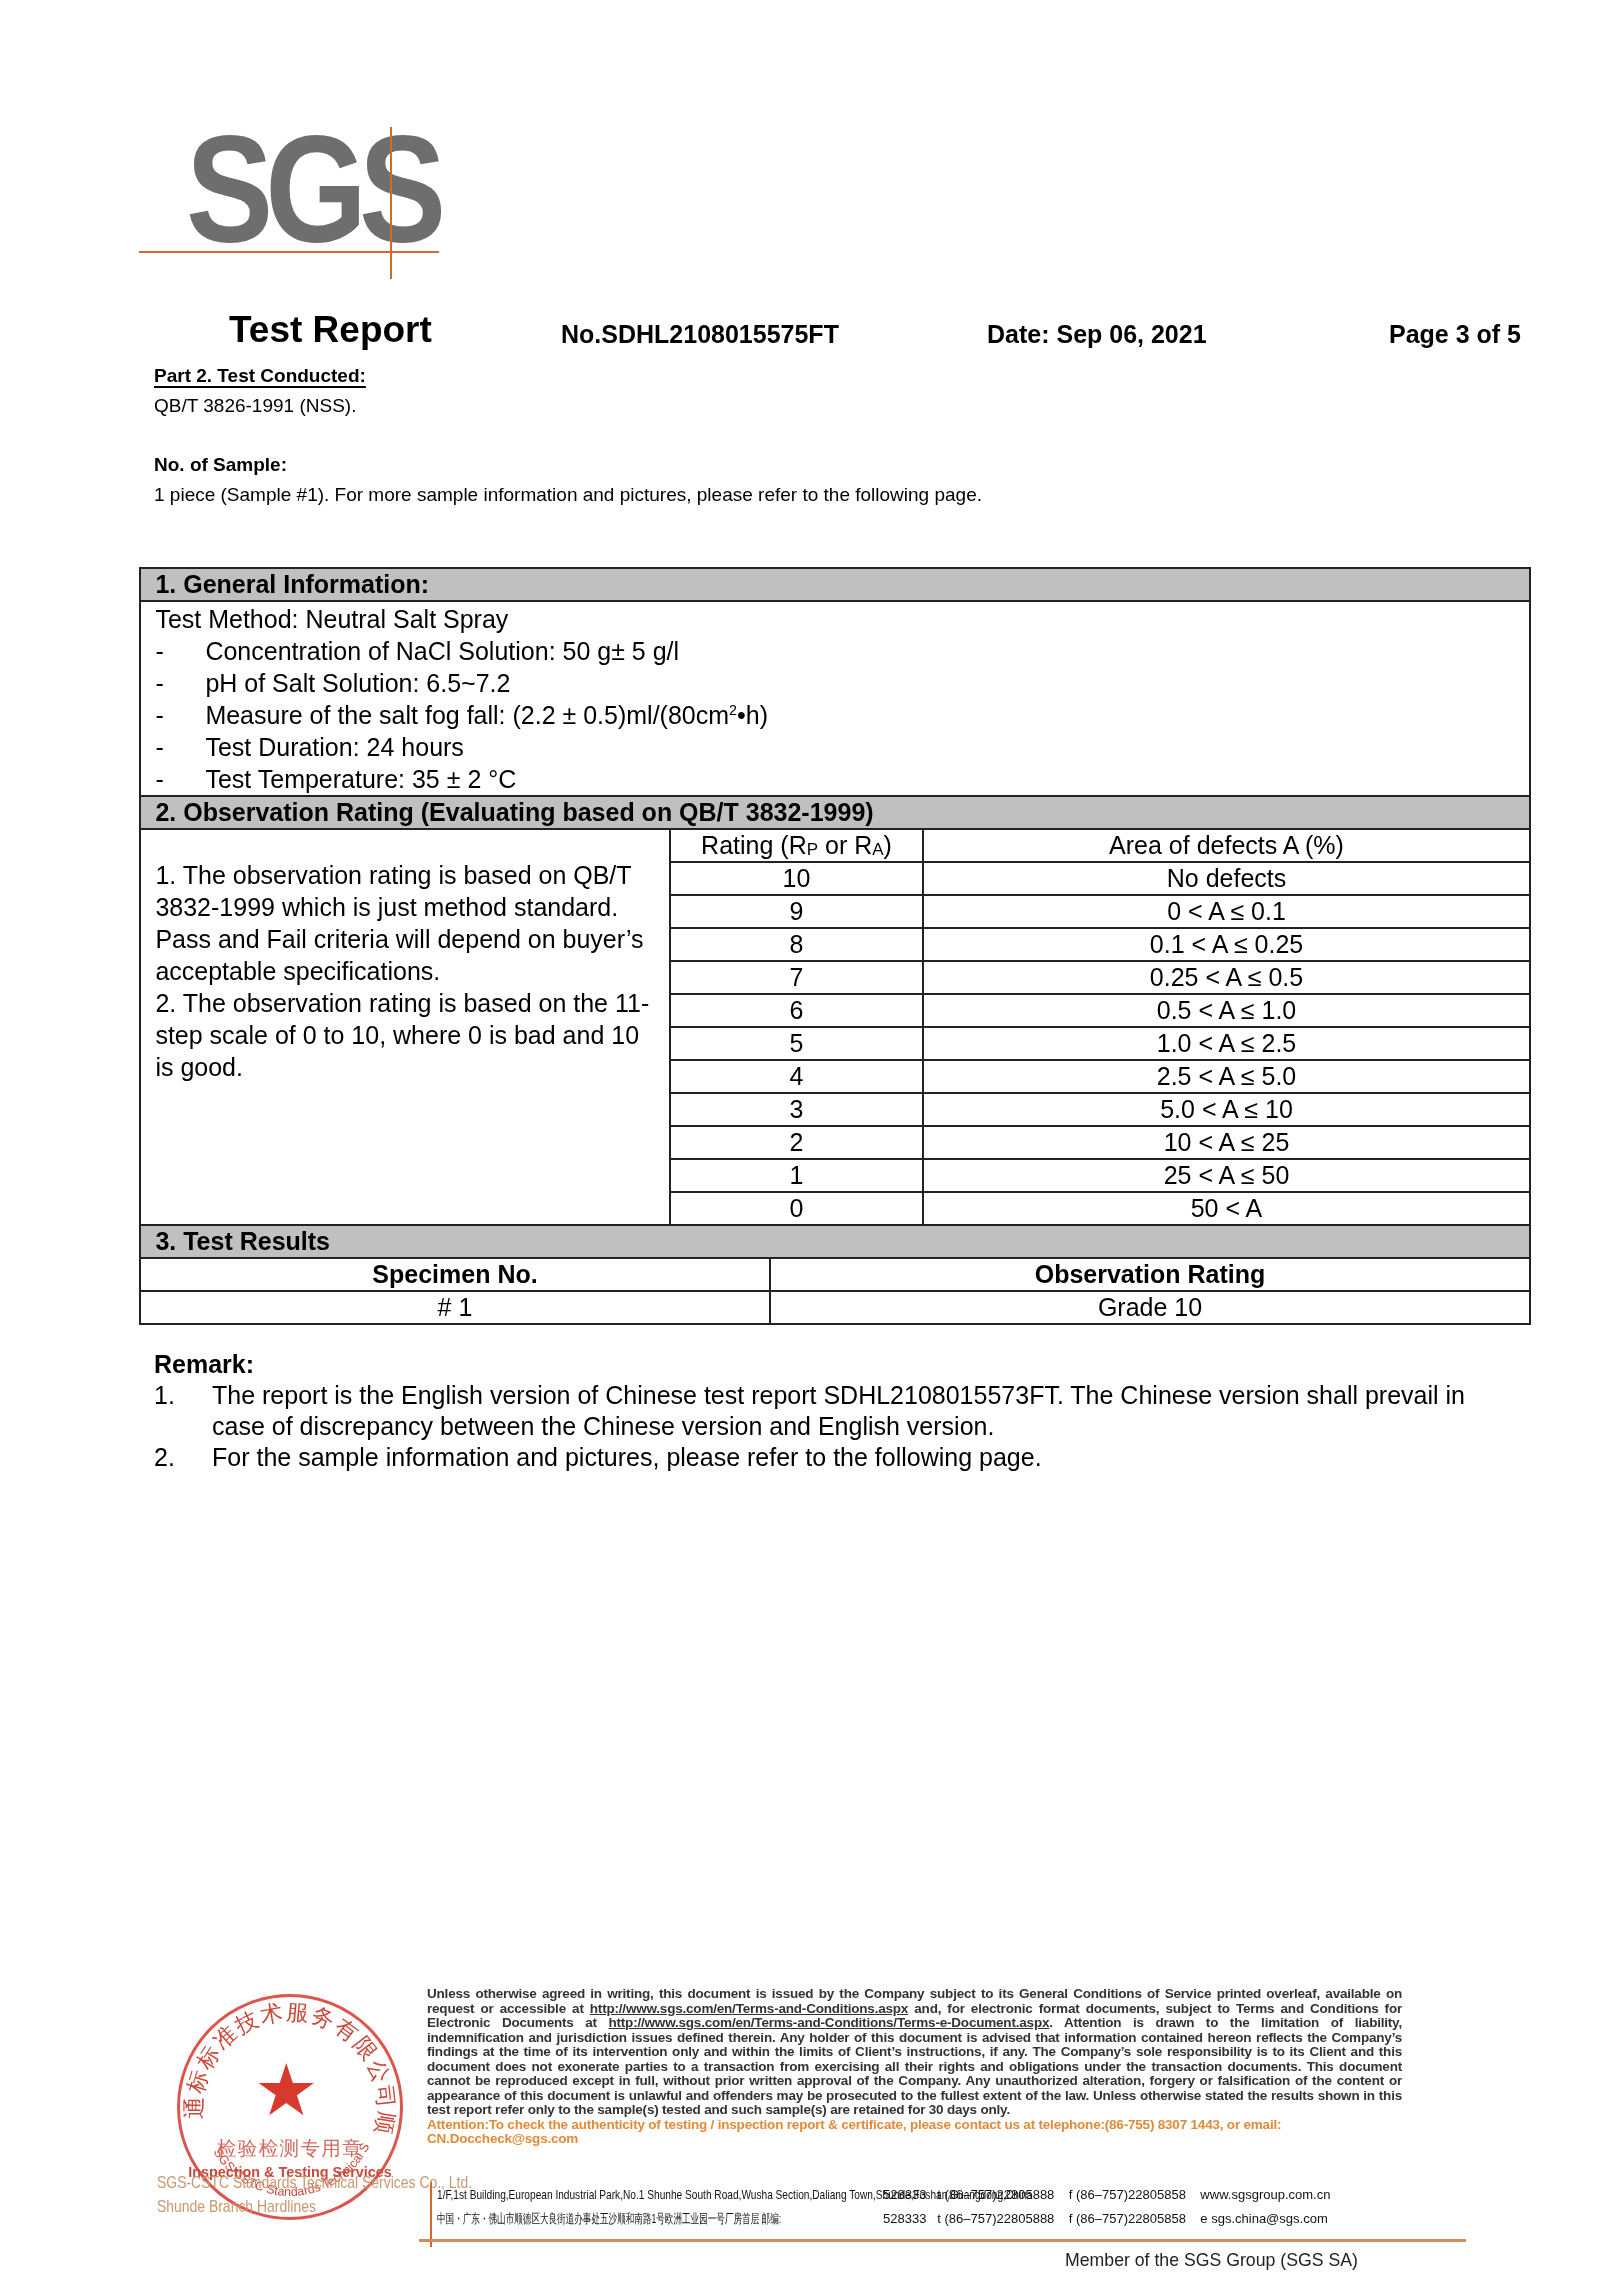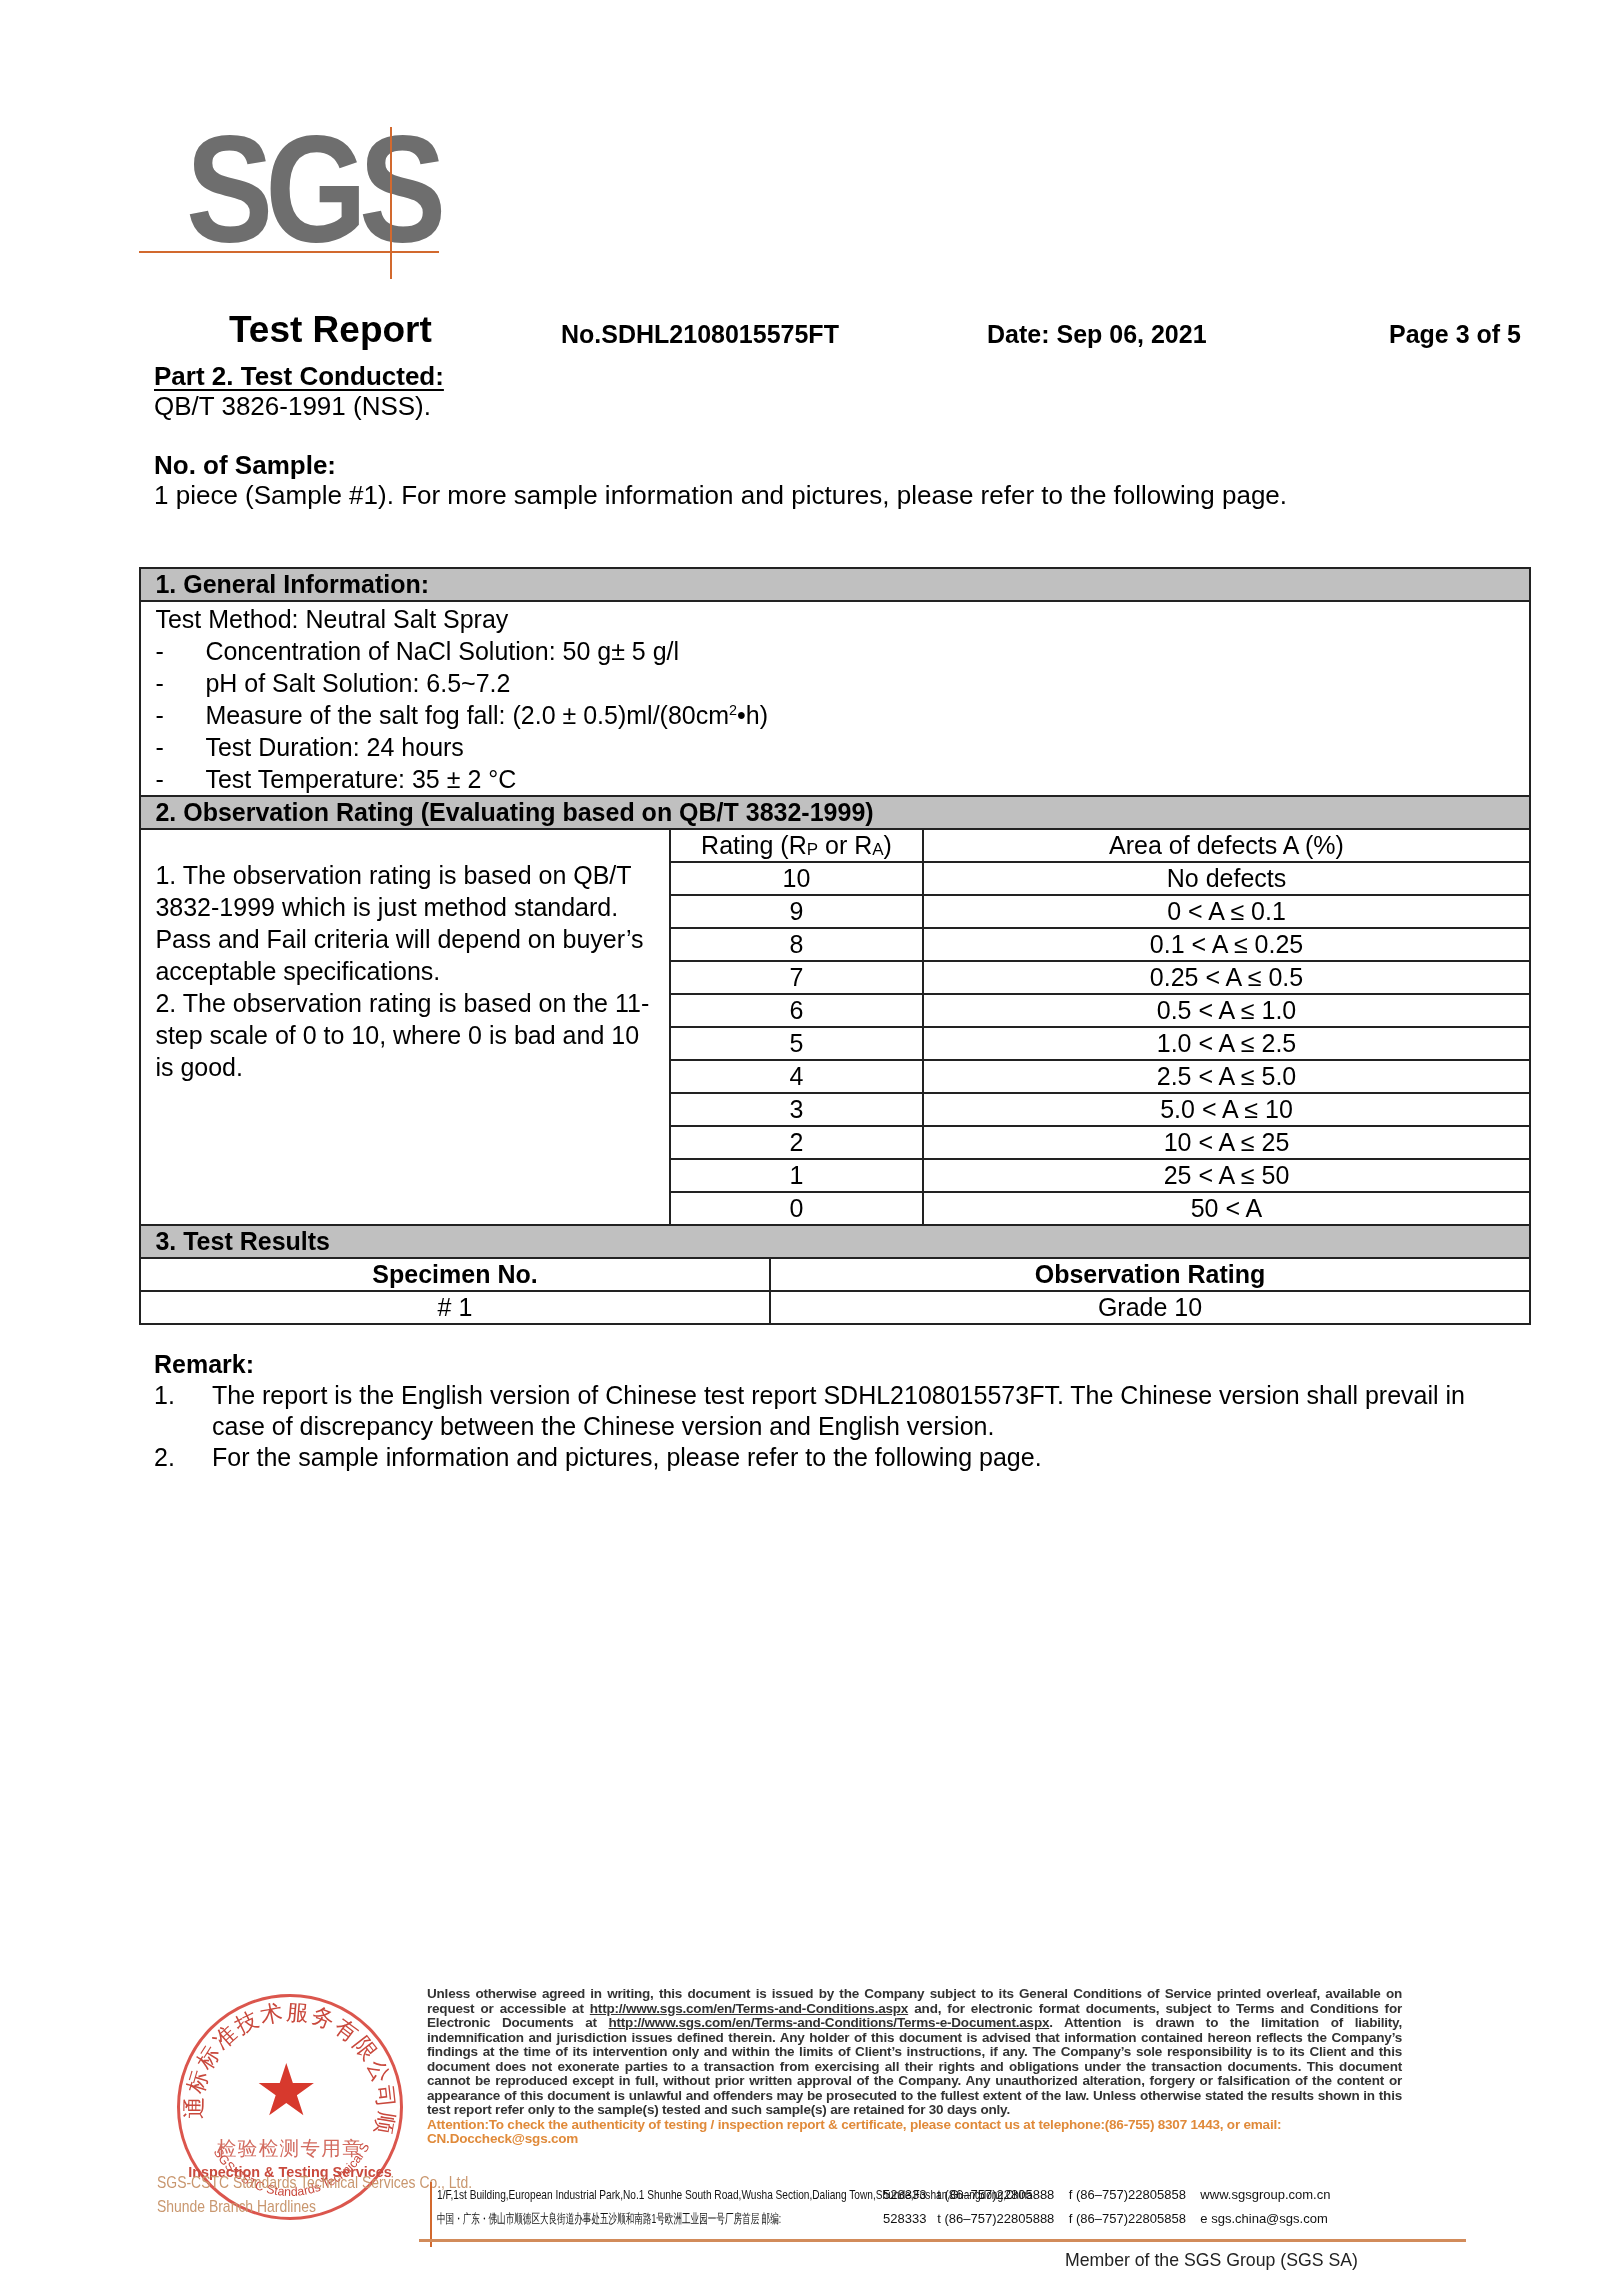--- a/index.html
+++ b/index.html
@@ -14,21 +14,21 @@
   .logo-hline { position: absolute; left: 4.6px; top: 140px; width: 300px; height: 2px; background: #d2692e; }
   .logo-vline { position: absolute; left: 256px; top: 16.4px; width: 2px; height: 152px; background: #d2692e; }
 
   
   .hdr { position: absolute; top: 308px; left: 0; width: 1623px; height: 52px; font-weight: bold; }
   .hdr .title { position: absolute; left: 229px; top: 1.3px; font-size: 37px; }
   .hdr .no { position: absolute; left: 561px; top: 11.8px; font-size: 25px; }
   .hdr .date { position: absolute; left: 987px; top: 11.8px; font-size: 25px; }
   .hdr .page { position: absolute; left: 1389px; top: 11.8px; font-size: 25px; }
 
-  .txt { position: absolute; left: 154px; font-size: 26px; line-height: 30px; }
+  .txt { position: absolute; left: 154px; font-size: 19px; line-height: 30px; }
   .bold { font-weight: bold; }
   .u { text-decoration: underline; text-decoration-thickness: 2px; text-underline-offset: 3.9px; }
 
   
   .tbl { position: absolute; left: 139px; top: 567px; width: 1392px; border: 2px solid #222;
          box-sizing: border-box; font-size: 25px; }
   .sec-hdr { background: #c0c0c0; font-weight: bold; height: 31px; line-height: 31px;
              padding-left: 14.4px; border-bottom: 2px solid #222; }
   .gen-body { padding: 1.3px 0 0 14.4px; line-height: 32px; border-bottom: 2px solid #222; }
   .gen-row { display: flex; }
@@ -108,21 +108,21 @@
     <div class="gen-row">
       <span class="dash">-</span>
       <span>Concentration of NaCl Solution: 50 g± 5 g/l</span>
     </div>
     <div class="gen-row">
       <span class="dash">-</span>
       <span>pH of Salt Solution: 6.5~7.2</span>
     </div>
     <div class="gen-row">
       <span class="dash">-</span>
-      <span><span>Measure of the salt fog fall: (2.0 ± 0.5)ml/(80cm</span><sup>2</sup><span>•h)</span></span>
+      <span><span>Measure of the salt fog fall: (2.2 ± 0.5)ml/(80cm</span><sup>2</sup><span>•h)</span></span>
     </div>
     <div class="gen-row">
       <span class="dash">-</span>
       <span>Test Duration: 24 hours</span>
     </div>
     <div class="gen-row">
       <span class="dash">-</span>
       <span>Test Temperature: 35 ± 2 °C</span>
     </div>
   </div>

